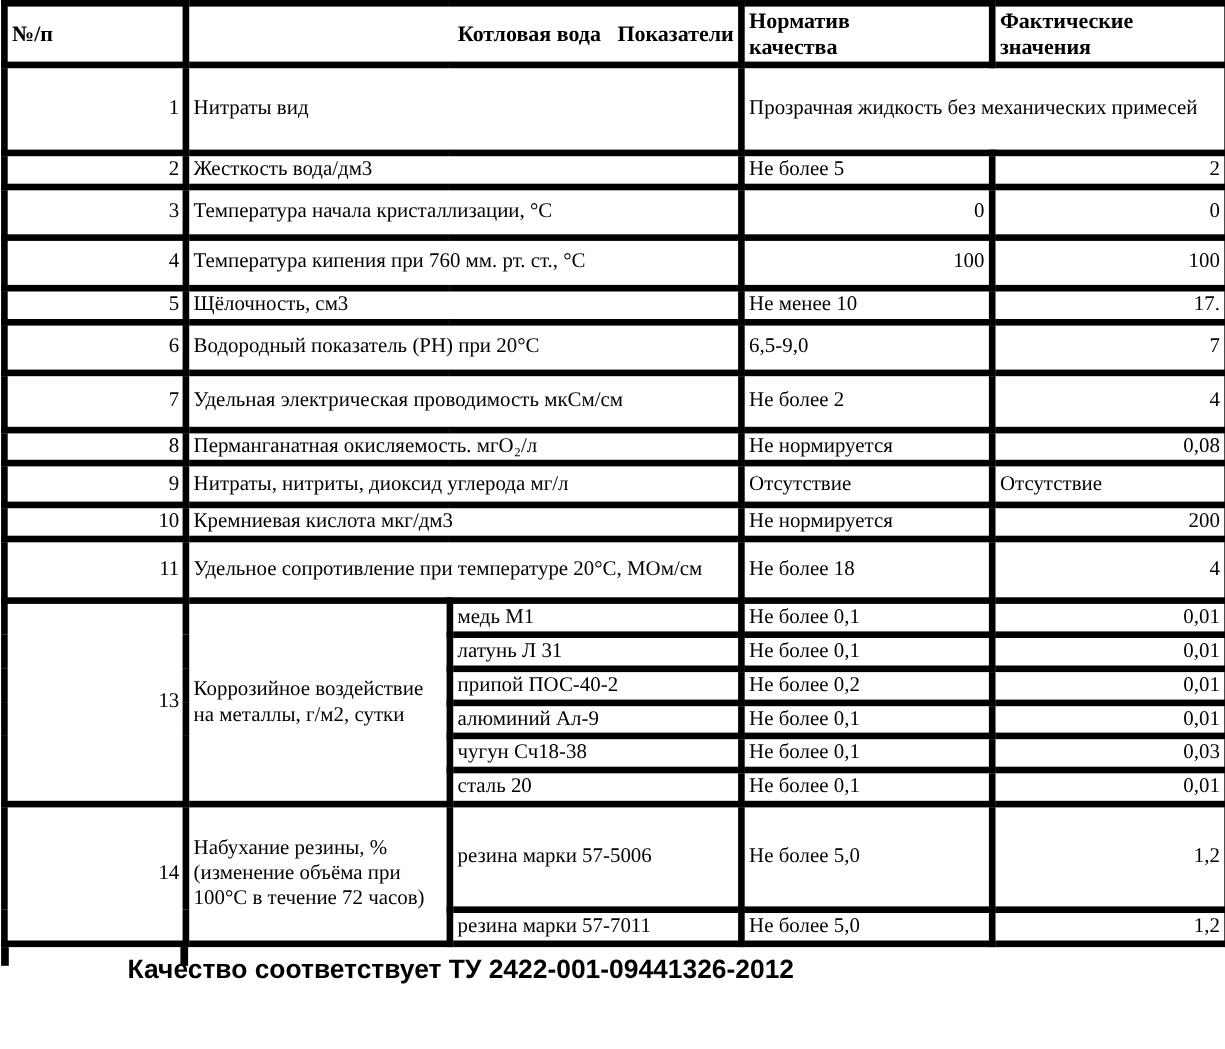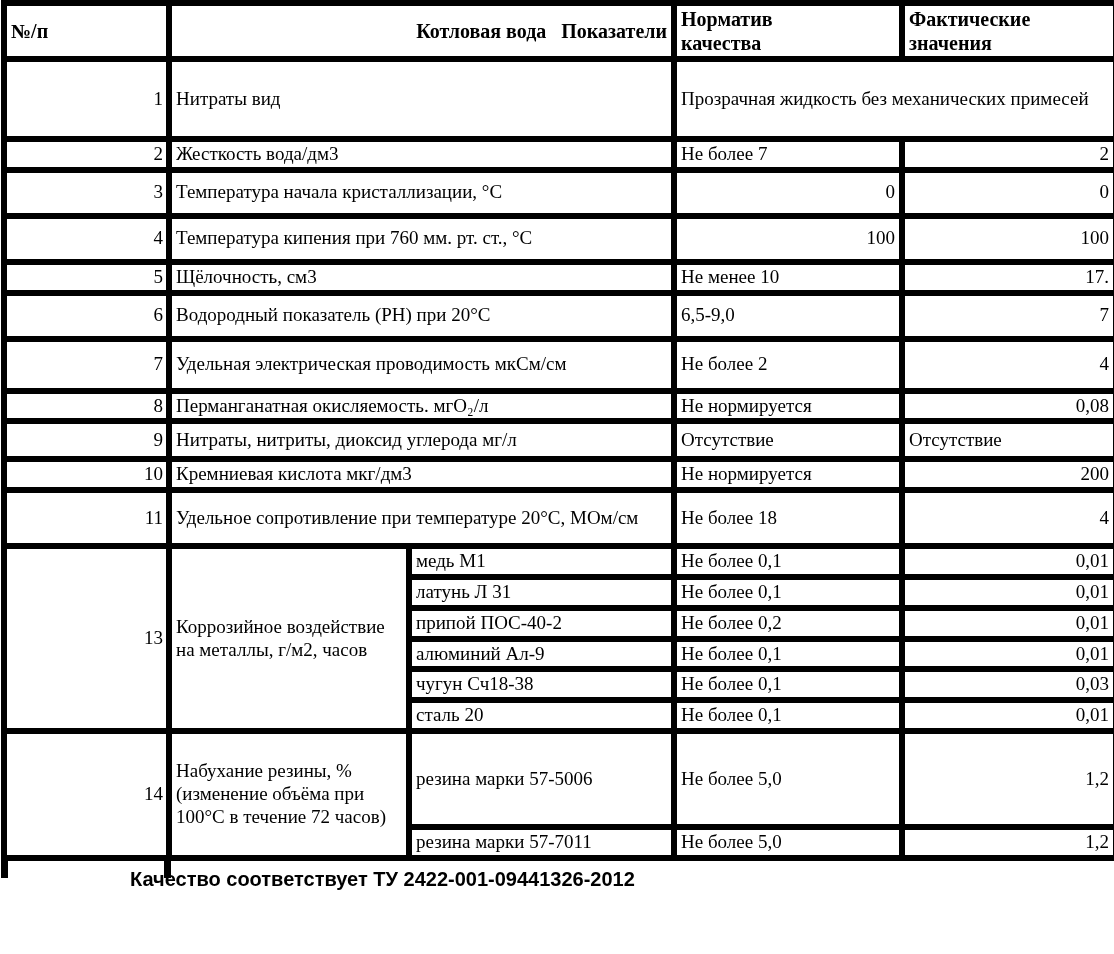--- a/index.html
+++ b/index.html
@@ -9,21 +9,21 @@
   th{font-size:20px;font-weight:bold;text-align:left;vertical-align:middle;}
   .th-ind{text-align:right;white-space:pre-wrap;}
   .pre{white-space:pre-wrap;}
   .c-num{text-align:right;padding-right:3px;}
   .ra{text-align:right;}
   .la{text-align:left;}
   .footer{position:relative;height:42px;width:1114px;}
   .stub{position:absolute;top:0;width:7px;height:17px;background:#000;}
   .stub-left{left:1px;}
   .stub-col1{left:164px;}
-  .footer-note{position:absolute;left:130px;top:7px;font-family:"Liberation Sans",sans-serif;font-weight:bold;font-size:20px;white-space:nowrap;}
+  .footer-note{position:absolute;left:116px;top:7px;font-family:"Liberation Sans",sans-serif;font-weight:bold;font-size:24px;white-space:nowrap;}
 </style>
 </head>
 <body>
 
 <table>
   <colgroup>
     <col style="width:165px">
       <col style="width:240px">
       <col style="width:265px">
       <col style="width:228px">
@@ -41,21 +41,21 @@
   </thead>
   <tbody>
     <tr style="height:80px">
       <td class="c-num">1</td>
       <td colspan="2">Нитраты вид</td>
       <td colspan="2" class="la">Прозрачная жидкость без механических примесей</td>
     </tr>
     <tr style="height:22px">
       <td class="c-num">2</td>
       <td colspan="2">Жесткость вода/дм3</td>
-      <td class="la">Не более 7</td>
+      <td class="la">Не более 5</td>
       <td class="ra">2</td>
     </tr>
     <tr style="height:46px">
       <td class="c-num">3</td>
       <td colspan="2">Температура начала кристаллизации, °С</td>
       <td class="ra">0</td>
       <td class="ra">0</td>
     </tr>
     <tr style="height:46px">
       <td class="c-num">4</td>
@@ -101,21 +101,21 @@
     </tr>
     <tr style="height:56px">
       <td class="c-num">11</td>
       <td colspan="2">Удельное сопротивление при температуре 20°С, МОм/см</td>
       <td class="la">Не более 18</td>
       <td class="ra">4</td>
     </tr>
 
     <tr style="height:25px">
       <td class="c-num" rowspan="6">13</td>
-      <td rowspan="6">Коррозийное воздействие на металлы, г/м2, часов</td>
+      <td rowspan="6">Коррозийное воздействие на металлы, г/м2, сутки</td>
       <td>медь М1</td>
       <td class="la">Не более 0,1</td>
       <td class="ra">0,01</td>
     </tr>
     <tr style="height:25px">
       <td>латунь Л 31</td>
       <td class="la">Не более 0,1</td>
       <td class="ra">0,01</td>
     </tr>
     <tr style="height:25px">

